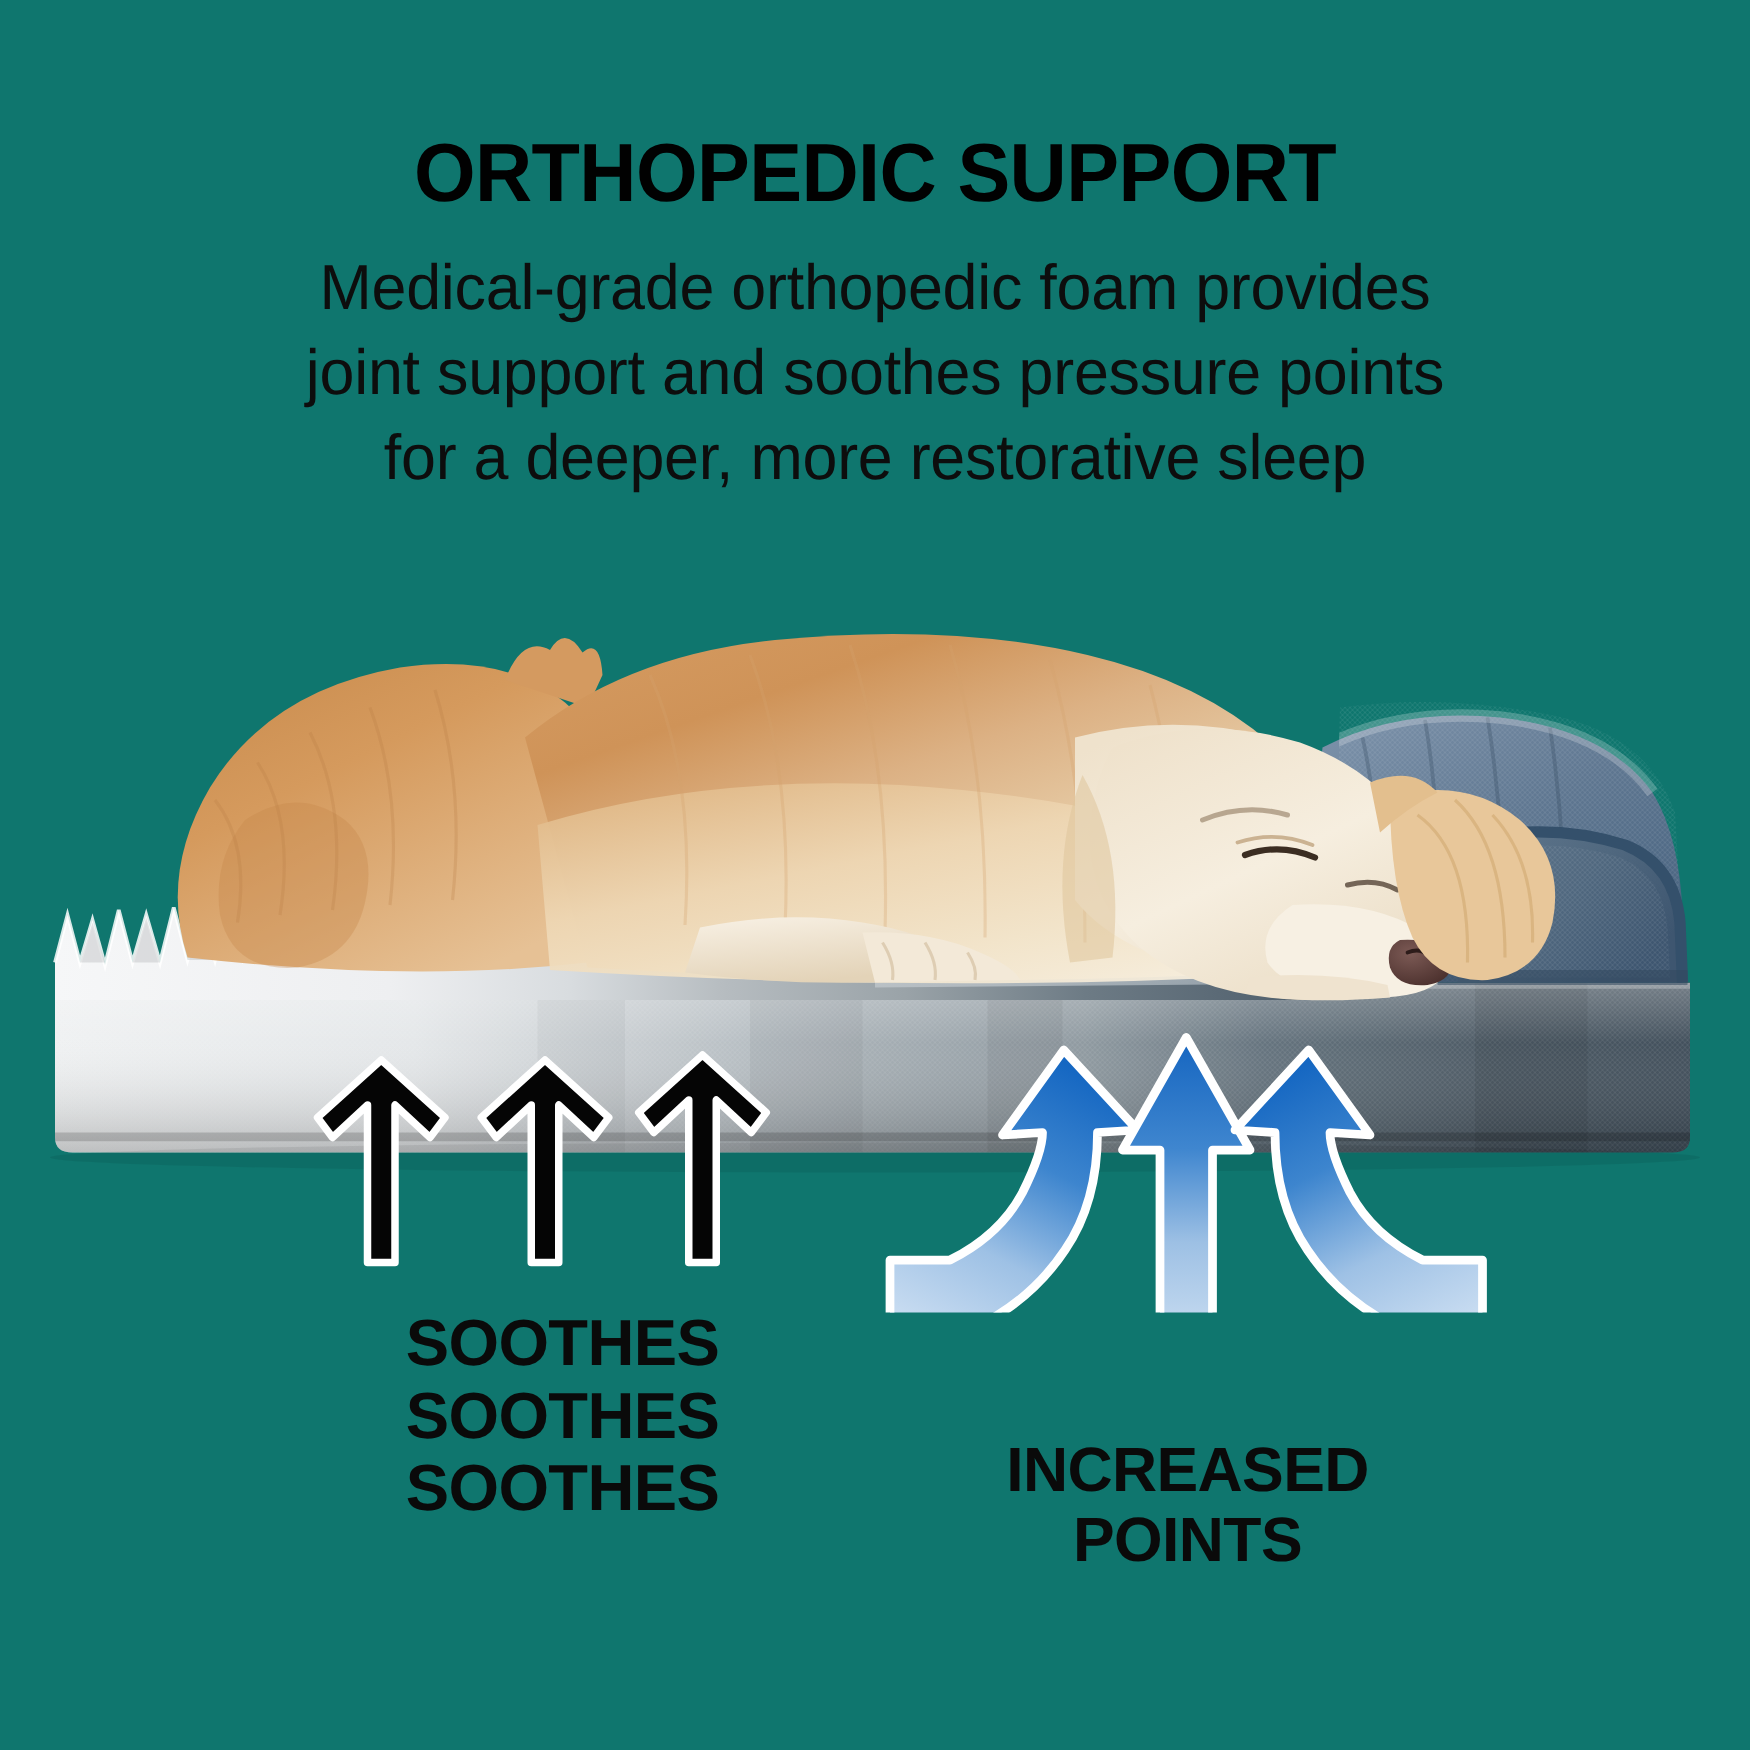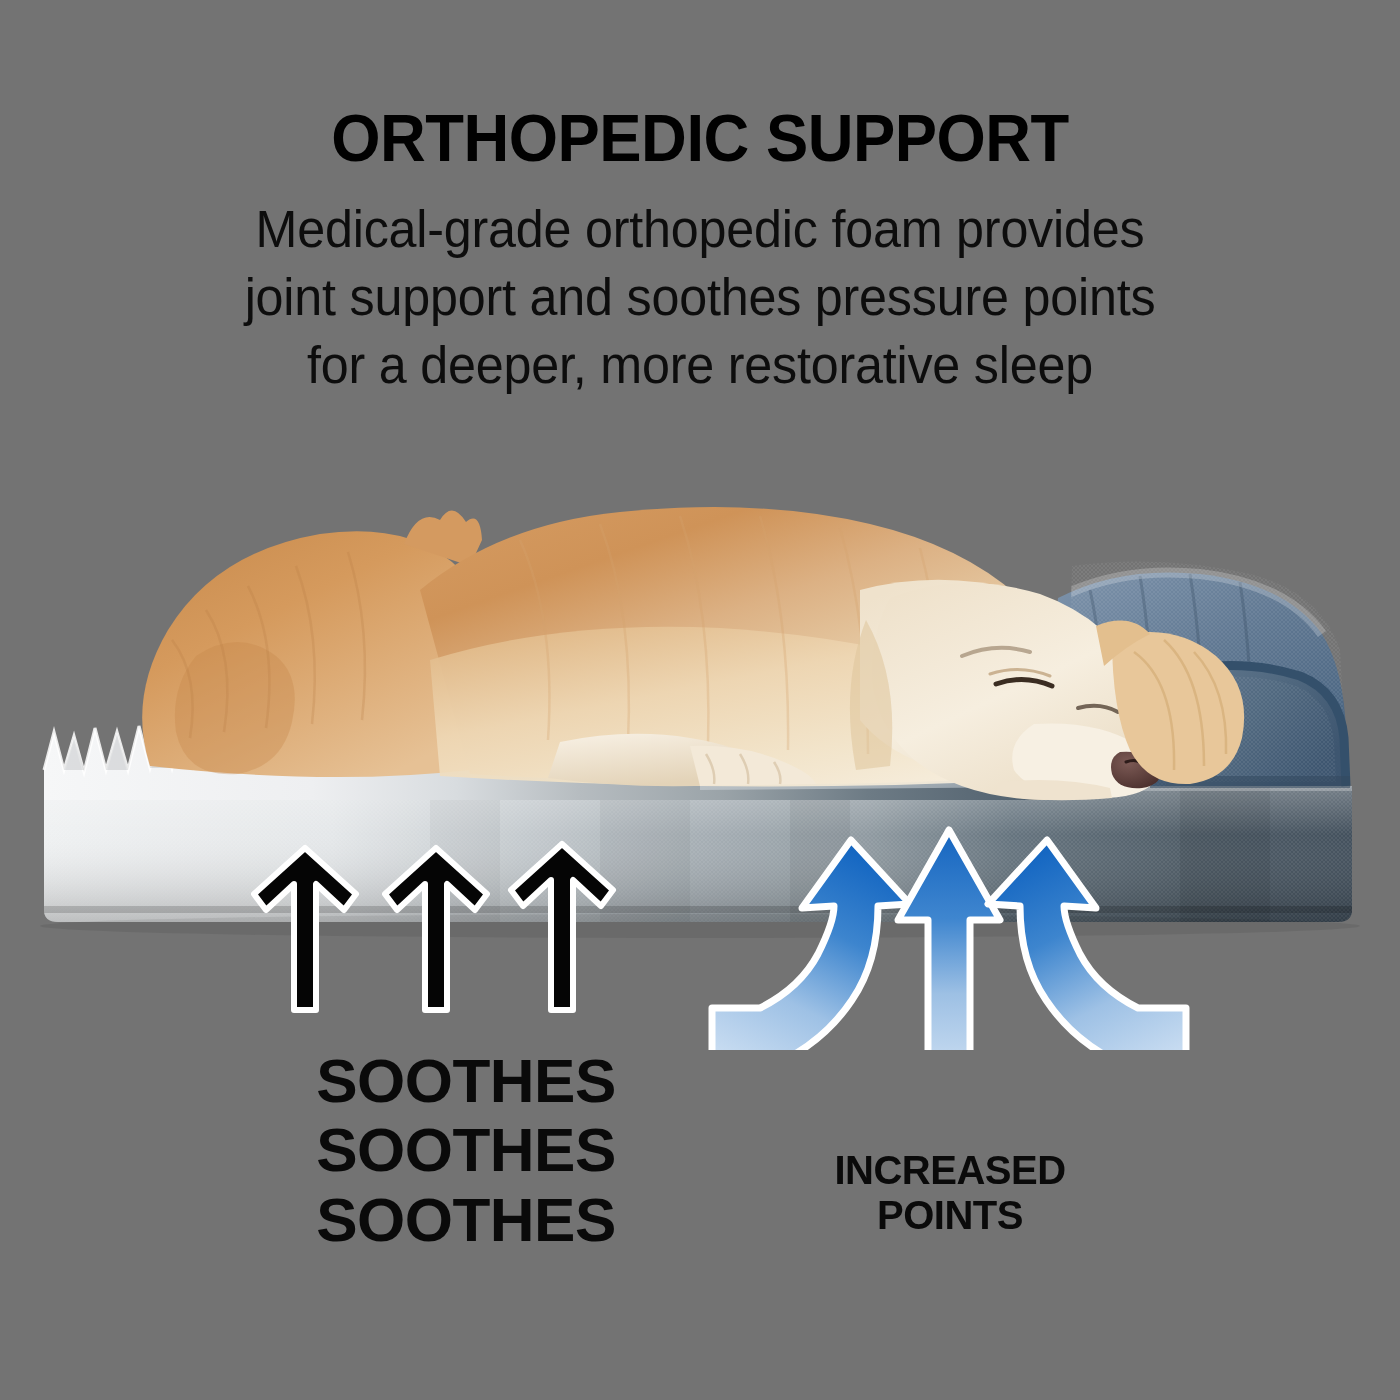--- a/index.html
+++ b/index.html
@@ -12,21 +12,21 @@
     height: 1400px;
     position: relative;
     overflow: hidden;
     font-family: "Liberation Sans", sans-serif;
     -webkit-font-smoothing: antialiased;
   }
 
   .stage {
     position: absolute;
     inset: 0;
-    background: #737373;
+    background: #0f766e;
   }
 
   
   .headline {
     position: absolute;
     top: 104px;
     left: 0;
     width: 1400px;
     text-align: center;
     font-family: "Liberation Sans", sans-serif;
@@ -70,30 +70,30 @@
     font-family: "Liberation Sans", sans-serif;
     font-weight: 700;
     color: #0a0a0a;
     text-align: center;
     line-height: 1.12;
     letter-spacing: -0.5px;
   }
   .callout .ln { display: block; }
 
   #callout-pressure {
-    left: 196px;
+    left: 180px;
     top: 1046px;
     width: 540px;
-    font-size: 62px;
+    font-size: 52px;
   }
   #callout-airflow {
     left: 700px;
     top: 1148px;
     width: 500px;
-    font-size: 40px;
+    font-size: 50px;
   }
 
   
   .arrows {
     position: absolute;
     left: 0;
     top: 470px;
     width: 1400px;
     height: 580px;
     pointer-events: none;

